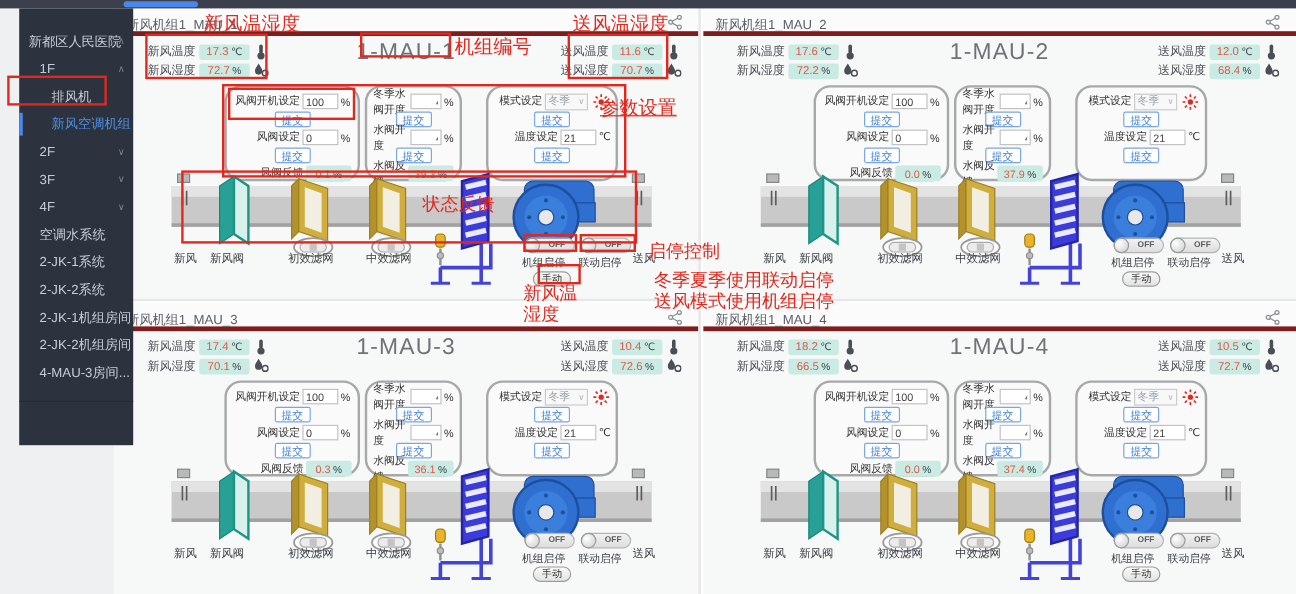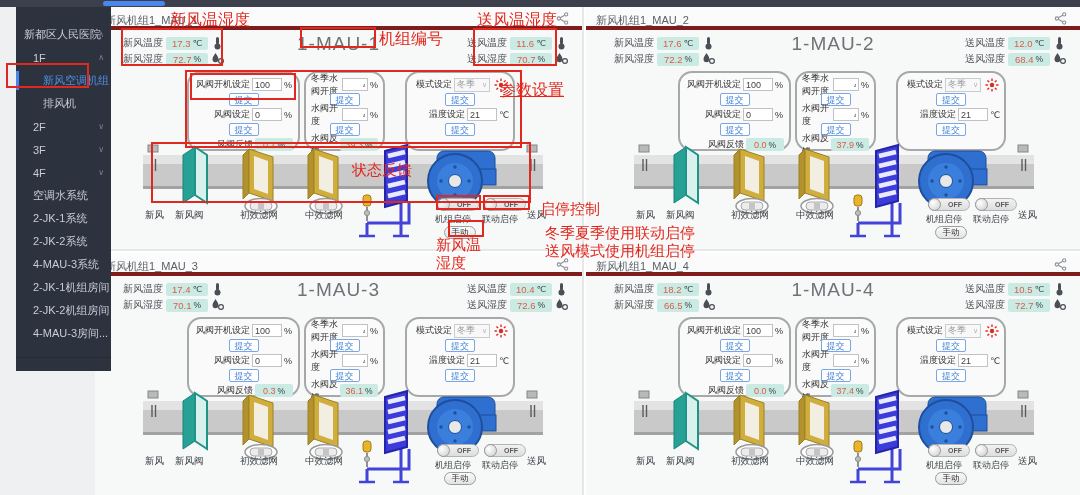--- a/index.html
+++ b/index.html
@@ -92,25 +92,25 @@
   <div class="sidebar">
     <div class="sb-list">
         <div class="sb-item lvl0">
           <span>新都区人民医院</span>
           <span class="chev">∧</span>
         </div>
         <div class="sb-item lvl1">
           <span>1F</span>
           <span class="chev">∧</span>
         </div>
+        <div class="sb-item lvl2">
+          <span>排风机</span>
+        </div>
         <div class="sb-item lvl2 sel">
           <span>新风空调机组</span>
-        </div>
-        <div class="sb-item lvl2">
-          <span>排风机</span>
         </div>
         <div class="sb-item lvl1">
           <span>2F</span>
           <span class="chev">∨</span>
         </div>
         <div class="sb-item lvl1">
           <span>3F</span>
           <span class="chev">∨</span>
         </div>
         <div class="sb-item lvl1">
@@ -118,23 +118,20 @@
           <span class="chev">∨</span>
         </div>
         <div class="sb-item lvl1">
           <span>空调水系统</span>
         </div>
         <div class="sb-item lvl1">
           <span>2-JK-1系统</span>
         </div>
         <div class="sb-item lvl1">
           <span>2-JK-2系统</span>
-        </div>
-        <div class="sb-item lvl1">
-          <span>4-MAU-3系统</span>
         </div>
         <div class="sb-item lvl1">
           <span>2-JK-1机组房间</span>
         </div>
         <div class="sb-item lvl1">
           <span>2-JK-2机组房间</span>
         </div>
         <div class="sb-item lvl1">
           <span>4-MAU-3房间...</span>
         </div>

